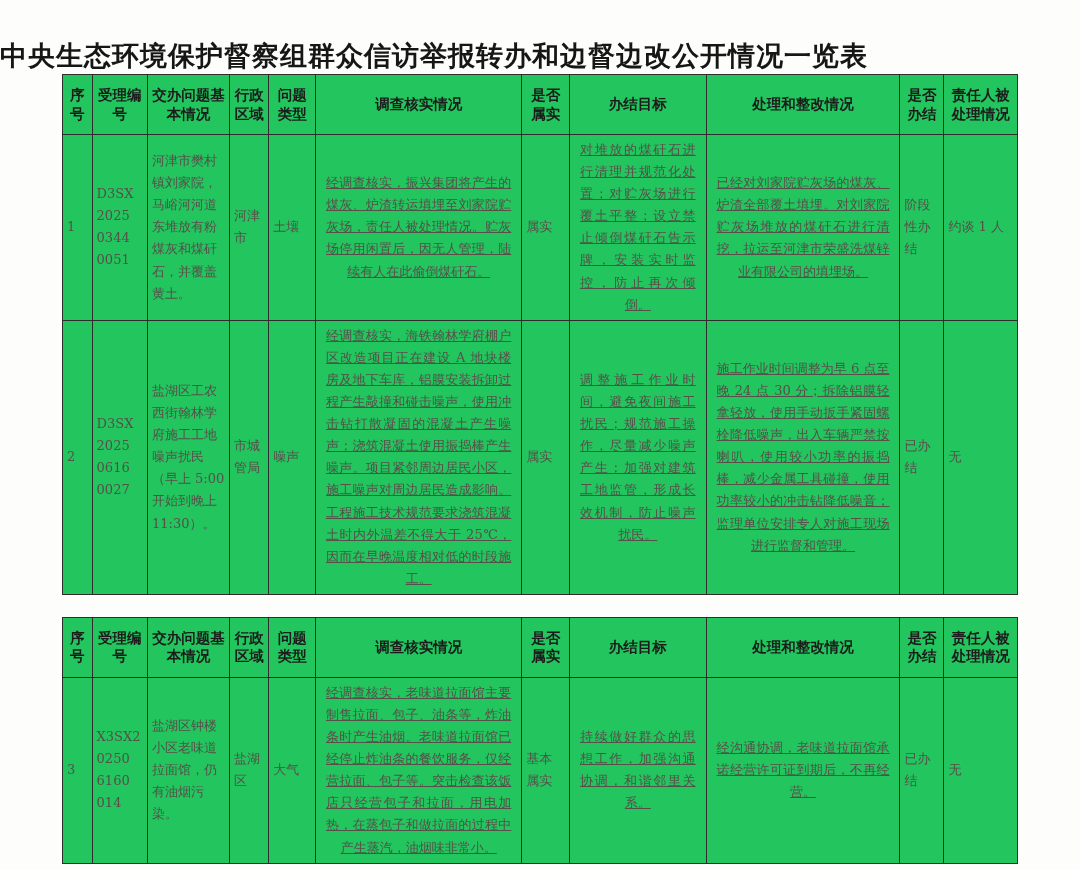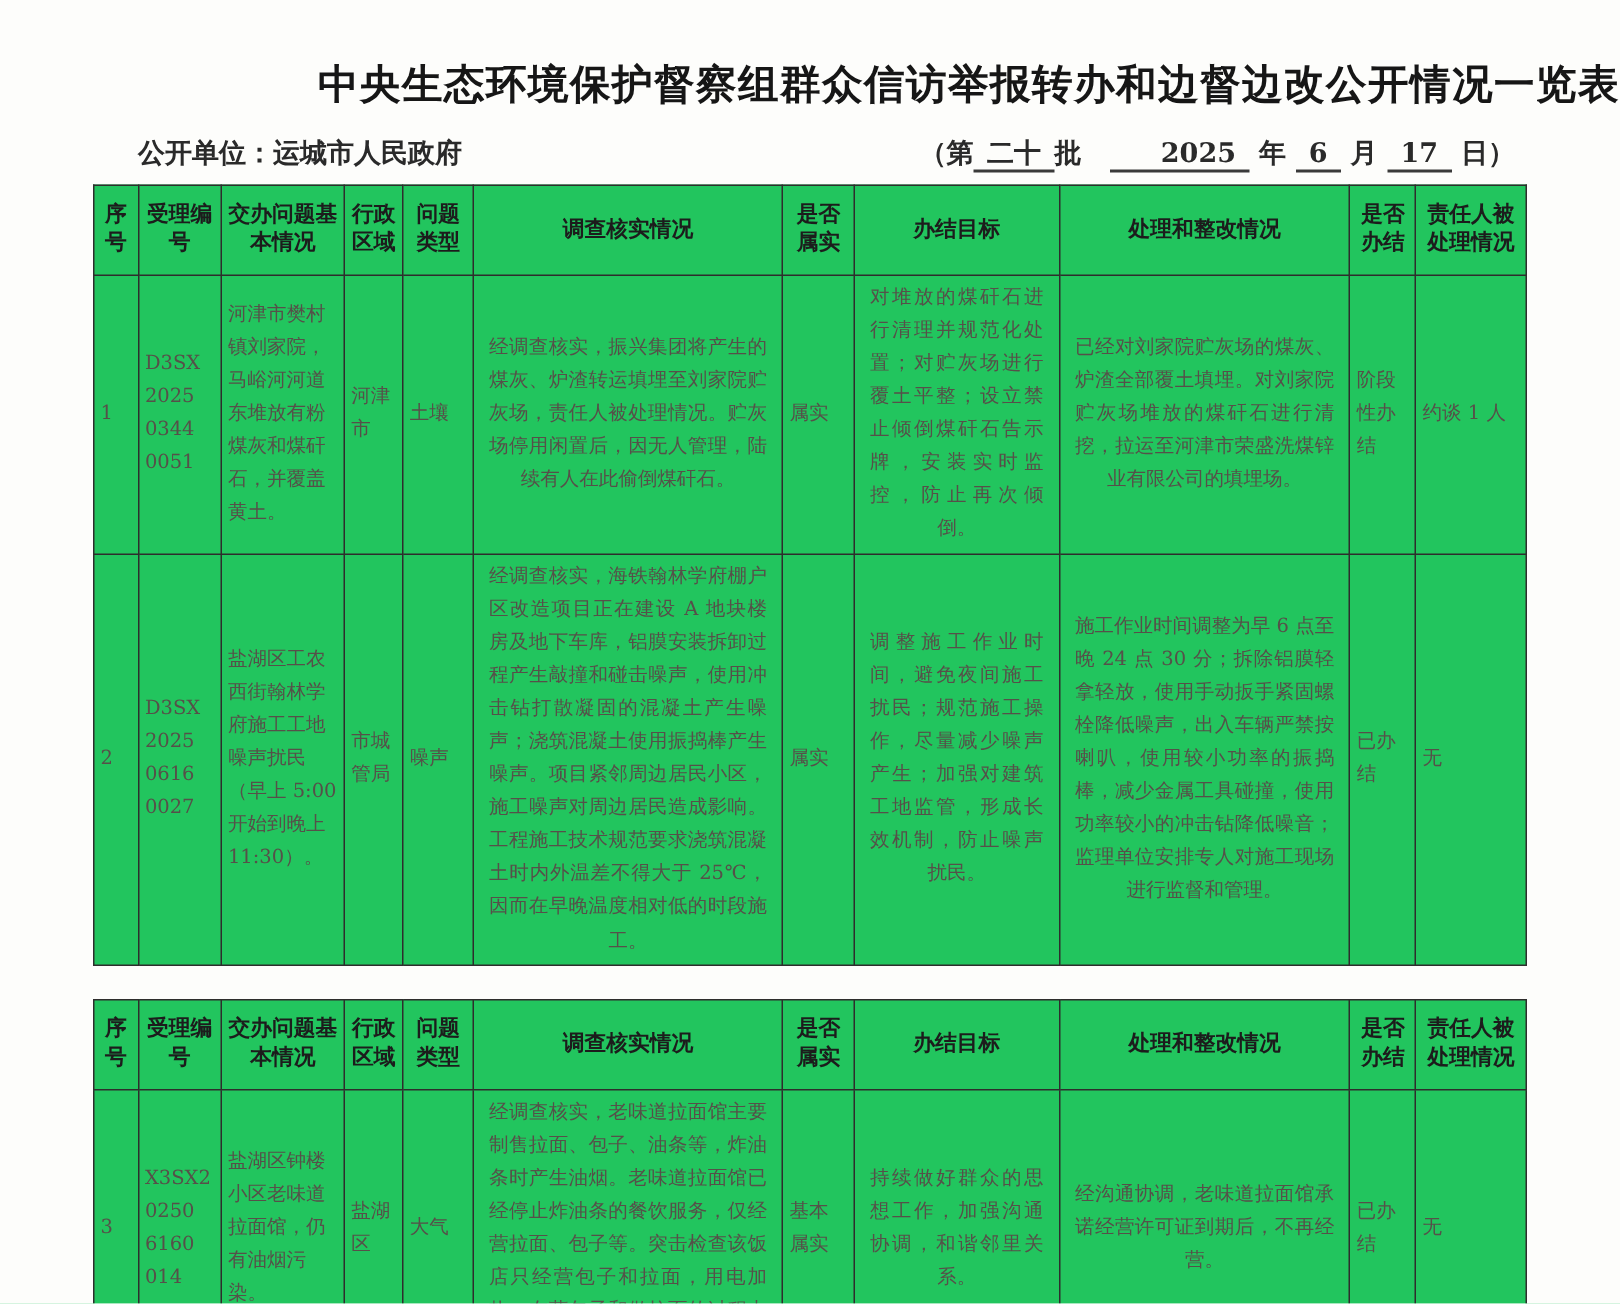--- a/index.html
+++ b/index.html
@@ -2,21 +2,21 @@
 <html><head>
 <meta charset="utf-8">
 <style>
   html,body{margin:0;padding:0;background:#ffffff;}
   .page{
     width:1080px;height:869px;background:#fdfdfb;box-sizing:border-box;
     font-family:"DejaVu Serif","Liberation Serif",serif;color:#3d3a37;
     position:relative;overflow:hidden;
   }
   .title{
-    text-align:right;padding-top:38px;font-size:27px;font-weight:bold;
+    text-align:left;padding-top:38px;font-size:27px;font-weight:bold;
     letter-spacing:1px;color:#161616;
   }
   .meta{
     display:flex;justify-content:space-between;align-items:baseline;
     margin:16px 70px 8px 92px;font-size:18px;font-weight:bold;color:#2a2a2a;
   }
   .batch{white-space:nowrap;}
   .u{border-bottom:2px solid #3a3a3a;padding:0 9px;display:inline-block;line-height:1.1;}
   .u.wide{padding-left:34px;}
   table{
@@ -26,37 +26,33 @@
   .tbl2{margin-top:22px;}
   th,td{border:1.7px solid #2e2d2c;overflow:hidden;}
   th{
     font-size:14.5px;font-weight:bold;color:#1c1c1c;line-height:1.3;
     text-align:center;vertical-align:middle;padding:3px 2px;
   }
   td{
     font-size:13px;color:#565049;line-height:1.7;
     text-align:left;vertical-align:middle;padding:3px 4px;
   }
-  td.long{text-align:justify;text-align-last:center;padding:4px 10px;}
+  td.long{text-align:justify;text-align-last:center;padding:4px 10px;text-decoration:underline;}
   tr.hdr{height:60px;}
   tr.r1{height:167px;}
   tr.r2{height:233px;}
   tr.r3{height:185px;}
 </style>
 </head>
 <body>
 
 <div class="page">
 
   <div class="title">中央生态环境保护督察组群众信访举报转办和边督边改公开情况一览表</div>
 
-  <div class="meta">
-    <span>公开单位：运城市人民政府</span>
-    <span class="batch"><span>（第</span><span class="u">二十</span><span>批</span>&nbsp;&nbsp;&nbsp;<span class="u wide">2025</span>&nbsp;<span>年</span>&nbsp;<span class="u">6</span>&nbsp;<span>月</span>&nbsp;<span class="u">17</span>&nbsp;<span>日）</span></span>
-  </div>
 
   <table class="tbl1">
     <colgroup>
       <col style="width:3.1%">
         <col style="width:5.8%">
         <col style="width:8.6%">
       <col style="width:4.1%">
         <col style="width:4.9%">
         <col style="width:21.6%">
       <col style="width:5.0%">

